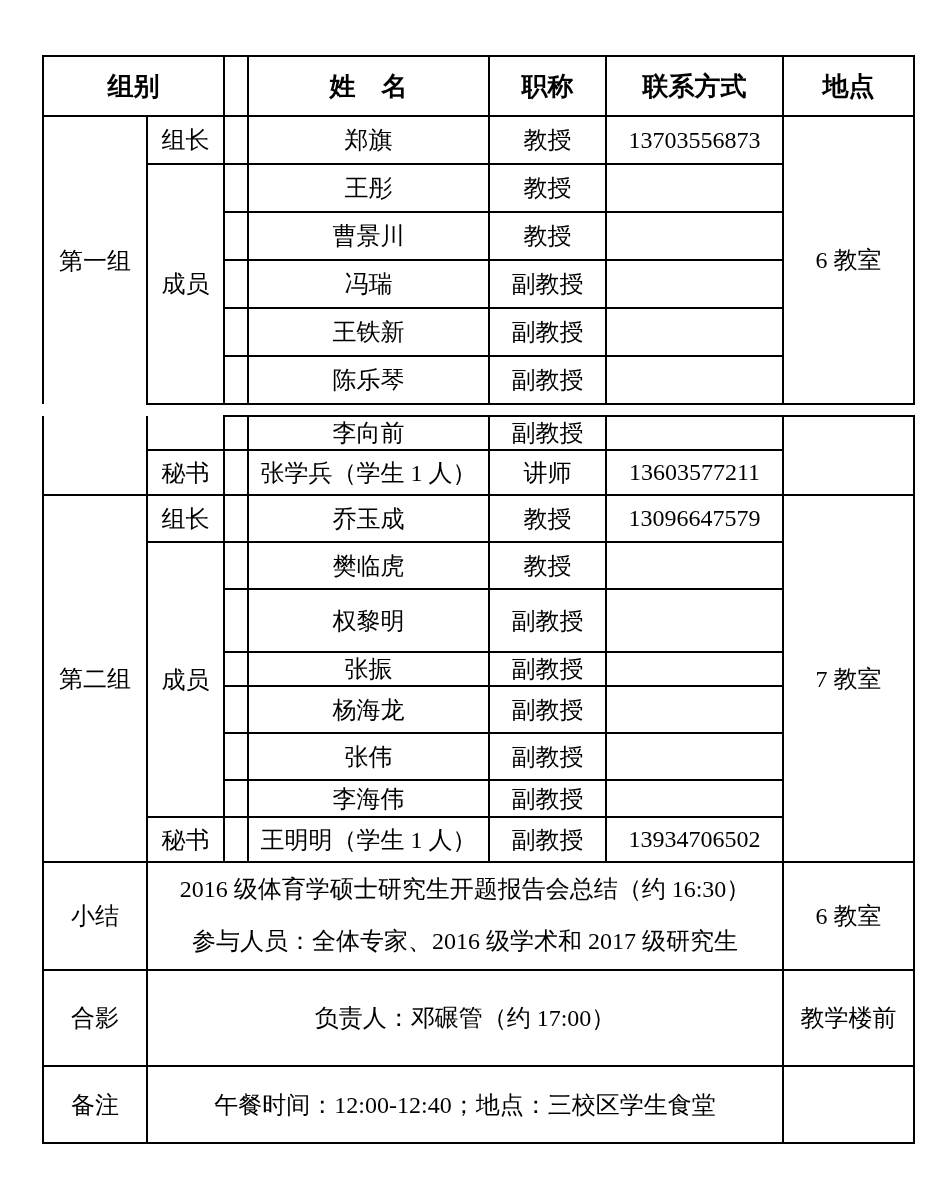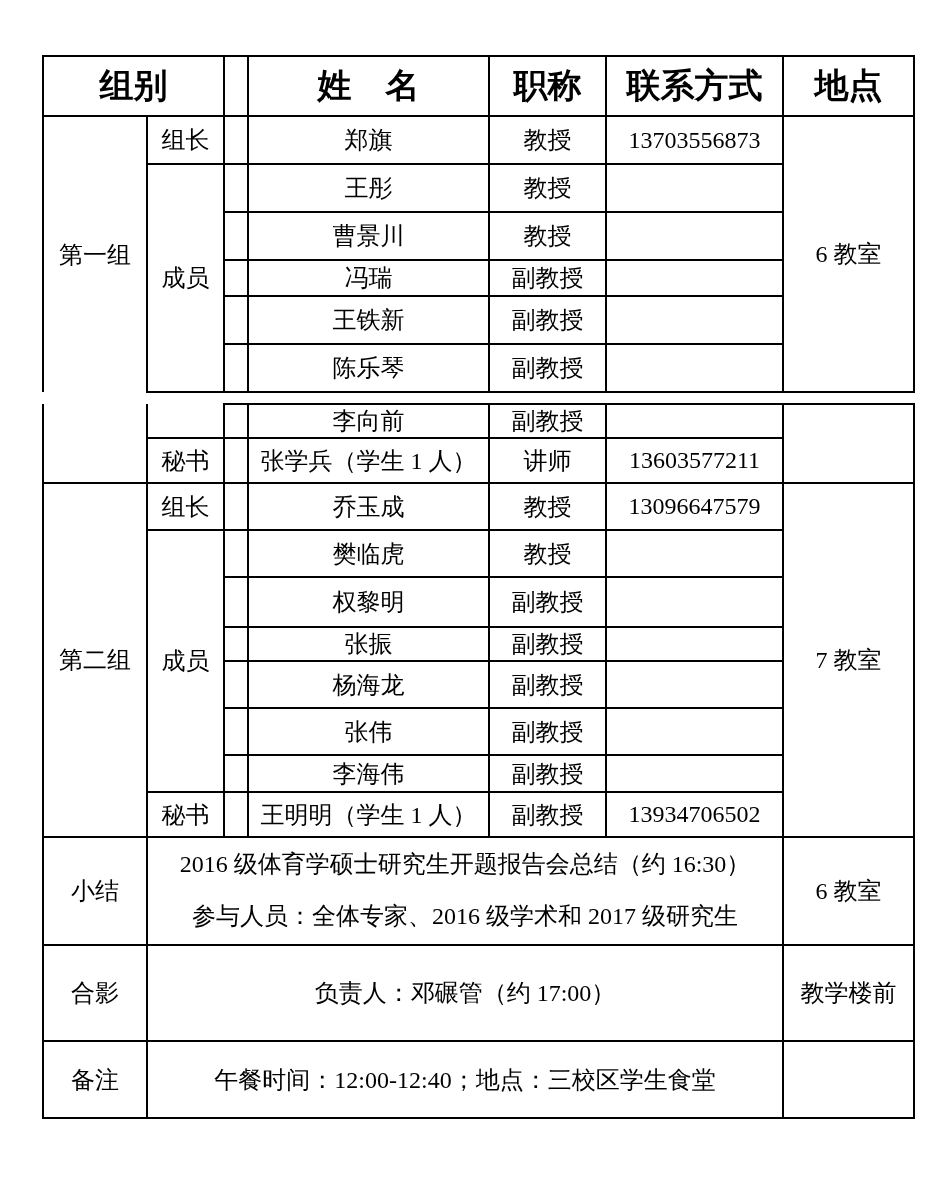--- a/index.html
+++ b/index.html
@@ -32,21 +32,21 @@
     text-align: center;
     vertical-align: middle;
     font-size: 24px;
     font-weight: normal;
     padding: 0;
     overflow: hidden;
     background: #ffffff;
   }
   table.t th {
     font-weight: bold;
-    font-size: 34px;
+    font-size: 26px;
   }
   .contact {
     font-family: "Liberation Serif", "DejaVu Serif", serif;
     font-size: 24px;
     letter-spacing: 0px;
   }
   
   td.no-bottom { border-bottom: none !important; }
   td.no-top    { border-top: none !important; }
   .gap { height: 10px; }
@@ -97,21 +97,21 @@
         <td>王彤</td>
         <td>教授</td>
         <td class="contact"></td>
       </tr>
       <tr style="height:48px">
         <td></td>
         <td>曹景川</td>
         <td>教授</td>
         <td class="contact"></td>
       </tr>
-      <tr style="height:36px">
+      <tr style="height:48px">
         <td></td>
         <td>冯瑞</td>
         <td>副教授</td>
         <td class="contact"></td>
       </tr>
       <tr style="height:48px">
         <td></td>
         <td>王铁新</td>
         <td>副教授</td>
         <td class="contact"></td>
@@ -165,21 +165,21 @@
         <td class="contact">13096647579</td>
         <td rowspan="8">7 教室</td>
       </tr>
       <tr style="height:47px">
         <td rowspan="6">成员</td>
         <td></td>
         <td>樊临虎</td>
         <td>教授</td>
         <td class="contact"></td>
       </tr>
-      <tr style="height:50px">
+      <tr style="height:63px">
         <td></td>
         <td>权黎明</td>
         <td>副教授</td>
         <td class="contact"></td>
       </tr>
       <tr style="height:34px">
         <td></td>
         <td>张振</td>
         <td>副教授</td>
         <td class="contact"></td>

